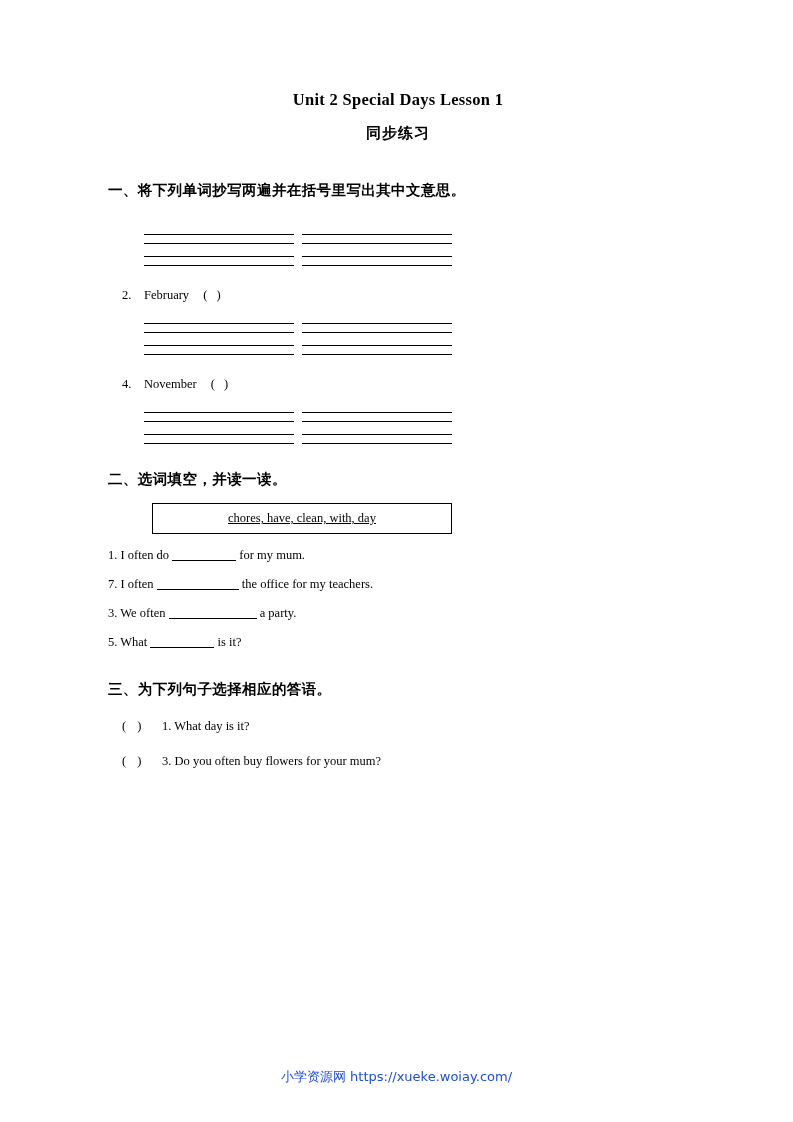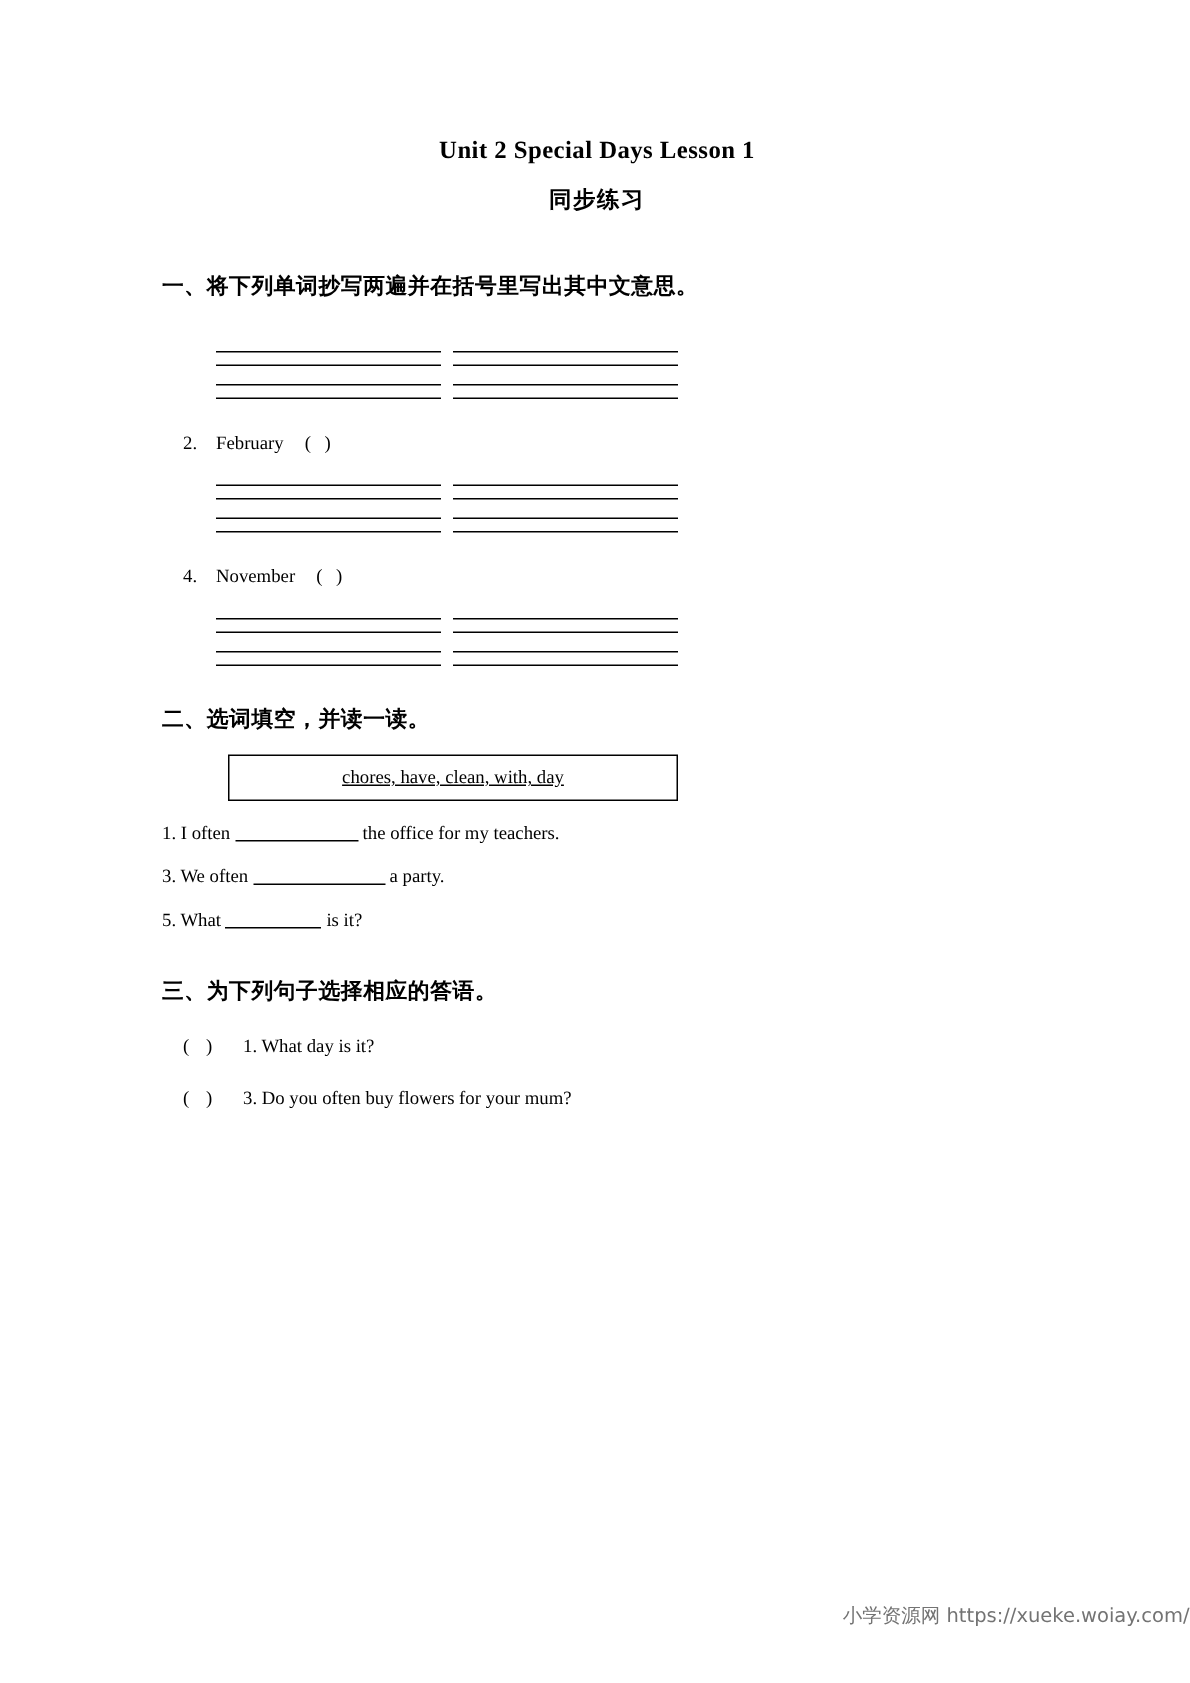--- a/index.html
+++ b/index.html
@@ -117,23 +117,23 @@
   .match-paren {
     display: inline-block;
     width: 40px;
     letter-spacing: 4px;
   }
   .footer {
     position: absolute;
     left: 0;
     top: 1068px;
     width: 793px;
-    text-align: right;
+    text-align: center;
     font-size: 13px;
-    color: #737373;
+    color: #1d4ed8;
     font-family: "DejaVu Sans", sans-serif;
   }
 </style>
 </head>
 <body>
 
 <div class="page">
   <div class="content">
 
     <h1 class="doc-title">Unit 2 Special Days Lesson 1</h1>
@@ -197,21 +197,26 @@
           <div class="rule tight"></div>
         </div>
       </div>
     </div>
 
     <div class="section-heading sec2">二、选词填空，并读一读。</div>
 
     <div class="wordbank">chores, have, clean, with, day</div>
 
     <div class="fill-item">
-      <span>1. I often</span>
+      <span>1. I often do</span>
+      <span class="blank-s"></span>
+      <span>for my mum.</span>
+    </div>
+    <div class="fill-item">
+      <span>7. I often</span>
       <span class="blank-m"></span>
       <span>the office for my teachers.</span>
     </div>
     <div class="fill-item">
       <span>3. We often</span>
       <span class="blank-l"></span>
       <span>a party.</span>
     </div>
     <div class="fill-item">
       <span>5. What</span>

